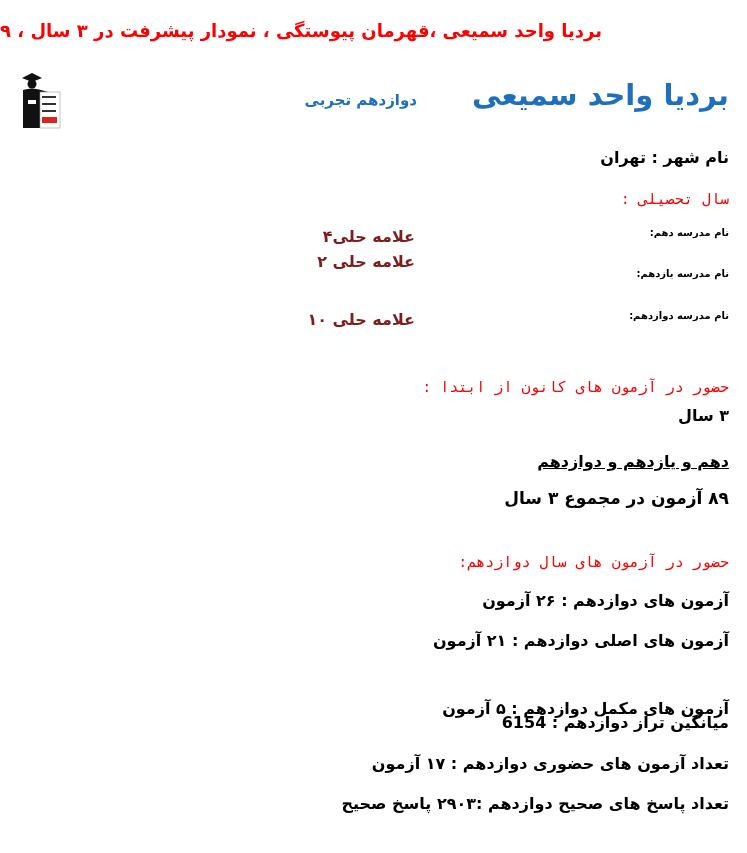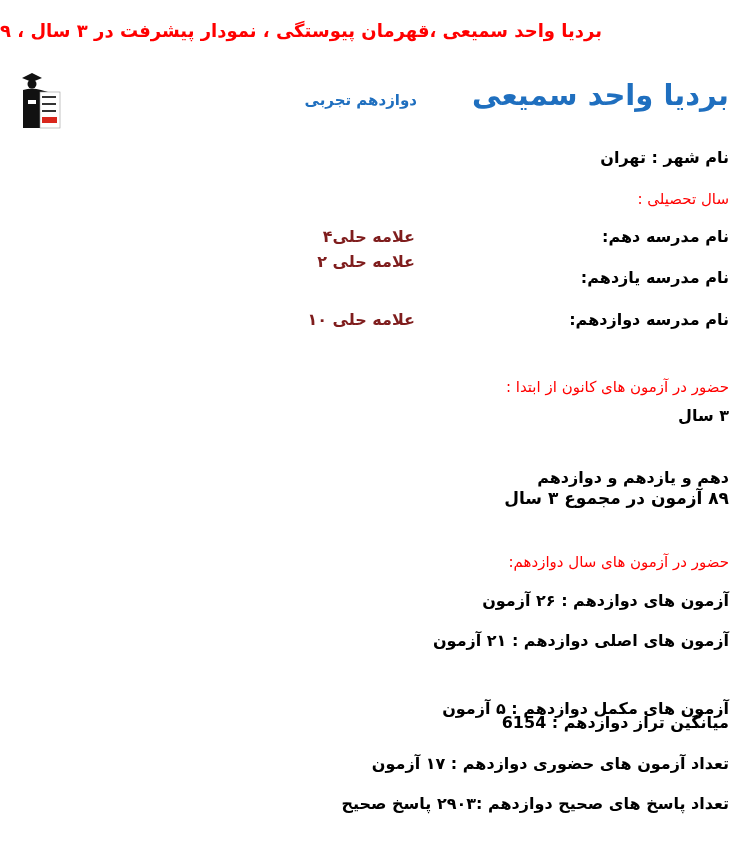--- a/index.html
+++ b/index.html
@@ -18,27 +18,27 @@
     }
     .name-title {
       top: 78px; right: 18px;
       color: #1f6fbf; font-weight: bold; font-size: 29px;
     }
     .grade {
       top: 91px; right: 330px;
       color: #1f6fbf; font-weight: bold; font-size: 15px; margin-left: 24px;
     }
     .row-label {
-      right: 18px; color: #000; font-weight: bold; font-size: 16px;
+      right: 18px; color: #000; font-weight: bold; font-size: 10px;
     }
     .row-value {
       right: 332px; color: #7f1d1d; font-weight: bold; font-size: 16px;
     }
     .red-heading {
-      right: 18px; color: #ff0000; font-size: 15px;
+      right: 18px; color: #ff0000; font-size: 15px; font-family: Liberation Mono, monospace;
     }
     .line {
       right: 18px; color: #000; font-weight: bold; font-size: 16px;
     }
   </style>
 </head>
 <body>
 
 <div class="abs headline">بردیا واحد سمیعی ،قهرمان پیوستگی ، نمودار پیشرفت در ۳ سال ، ۸۹ آزمون</div>
 
@@ -64,21 +64,21 @@
 
 <div class="abs row-label" style="top:227px;">نام مدرسه دهم:</div>
 <div class="abs row-value" style="top:227px;">علامه حلی۴</div>
 <div class="abs row-label" style="top:268px;">نام مدرسه یازدهم:</div>
 <div class="abs row-value" style="top:252px;">علامه حلی ۲</div>
 <div class="abs row-label" style="top:310px;">نام مدرسه دوازدهم:</div>
 <div class="abs row-value" style="top:310px;">علامه حلی ۱۰</div>
 
 <div class="abs red-heading" style="top:378px;">حضور در آزمون های کانون از ابتدا :</div>
 <div class="abs line" style="top:406px;">۳ سال</div>
-<div class="abs line" style="top:468px;">دهم و یازدهم و دوازدهم</div>
+<div class="abs line" style="top:452px;text-decoration:underline;">دهم و یازدهم و دوازدهم</div>
 <div class="abs line" style="top:488px;font-size:17px;">۸۹ آزمون در مجموع ۳ سال</div>
 
 <div class="abs red-heading" style="top:553px;">حضور در آزمون های سال دوازدهم:</div>
 <div class="abs line" style="top:591px;">آزمون های دوازدهم : ۲۶ آزمون</div>
 <div class="abs line" style="top:631px;">آزمون های اصلی دوازدهم : ۲۱ آزمون</div>
 <div class="abs line" style="top:699px;">آزمون های مکمل دوازدهم : ۵ آزمون</div>
 <div class="abs line" style="top:713px;">میانگین تراز دوازدهم : 6154</div>
 <div class="abs line" style="top:754px;">تعداد آزمون های حضوری دوازدهم : ۱۷ آزمون</div>
 <div class="abs line" style="top:794px;">تعداد پاسخ های صحیح دوازدهم :۲۹۰۳ پاسخ صحیح</div>
 

